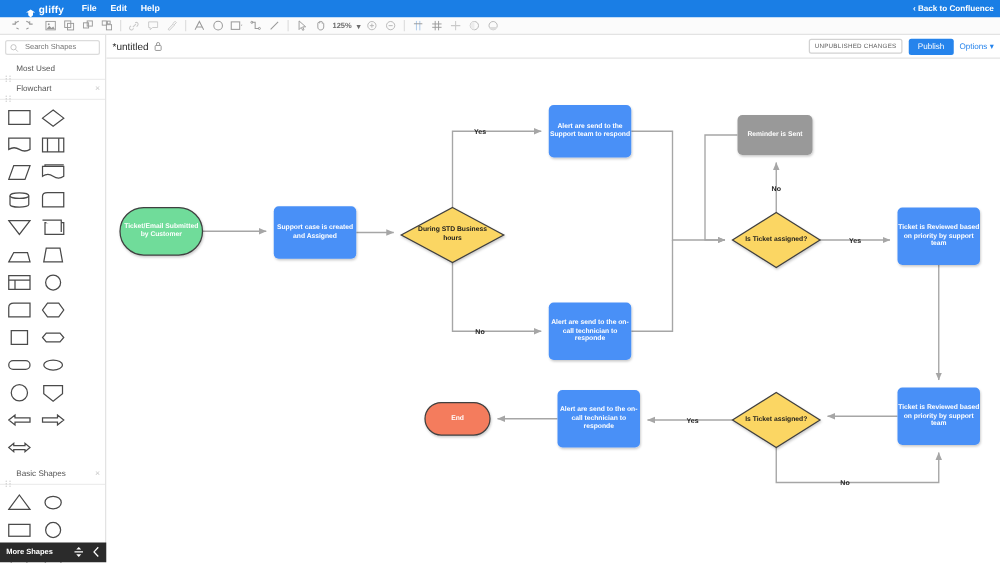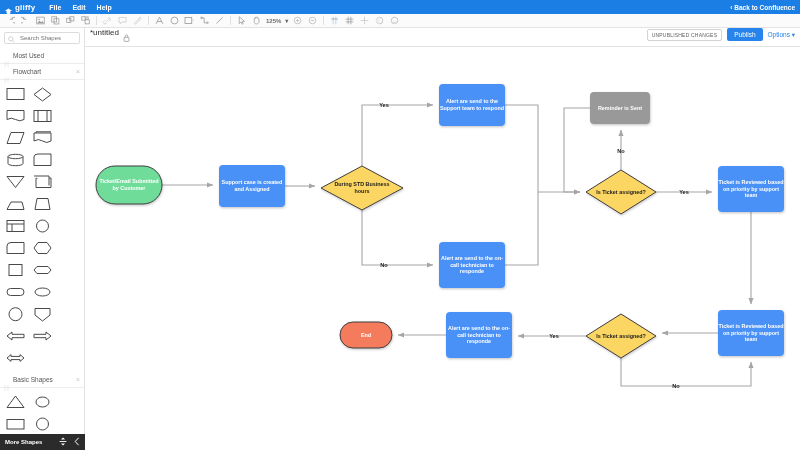--- a/index.html
+++ b/index.html
@@ -11,21 +11,21 @@
     background: #ffffff;
   }
   #app { position: relative; width: 800px; height: 450px; }
 
   
   .menubar {
     position: absolute; left: 0; top: 0; width: 800px; height: 14px;
     background: #1a7ee5;
     display: flex; align-items: center;
   }
-  .brand { display: flex; align-items: center; gap: 2px; padding-left: 4px; }
+  .brand { display: flex; align-items: center; gap: 2px; padding-left: 20px; }
   .brand-logo { width: 9px; height: 9px; position: relative; }
   .brand-name { color: #fff; font-size: 8px; font-weight: bold; letter-spacing: .2px; }
   .menu-items { display: flex; gap: 11px; margin-left: 14px; }
   .menu-item { color: #ffffff; font-size: 7px; font-weight: bold; cursor: pointer; }
   .back-link { position: absolute; right: 5px; color: #fff; font-size: 6.5px; font-weight: bold; cursor: pointer; }
 
   
   .toolbar {
     position: absolute; left: 0; top: 14px; width: 800px; height: 14px;
     background: #fbfbfb; border-bottom: 1px solid #e3e3e3;
@@ -33,21 +33,21 @@
   }
   .tb { width: 15px; height: 14px; display: flex; align-items: center; justify-content: center; cursor: pointer; }
   .tb svg { display: block; }
   .tb-sep { width: 1px; height: 9px; background: #e0e0e0; margin: 0 3px; }
   .zoomlbl { font-size: 6px; color: #6b6b6b; font-weight: bold; padding: 0 2px; cursor: pointer; }
 
   
   .titlebar {
     position: absolute; left: 85px; top: 28px; width: 715px; height: 19px;
     background: #ffffff; border-bottom: 1px solid #e3e3e3;
-    display: flex; 
+    display: flex; align-items: center;
   }
   .doctitle { font-size: 8px; color: #2b2b2b; margin-left: 5px; }
   .lock-ic { margin-left: 4px; }
   .titlebar-right { position: absolute; right: 5px; display: flex; align-items: center; gap: 5px; }
   .badge-unpub {
     font-size: 5px; color: #5d5d5d; border: 1px solid #d2d2d2; border-radius: 2px;
     padding: 2px 4px; letter-spacing: .2px; background: #fff; cursor: pointer;
   }
   .btn-publish {
     font-size: 6.5px; color: #fff; background: #2684ec; border-radius: 2px;

